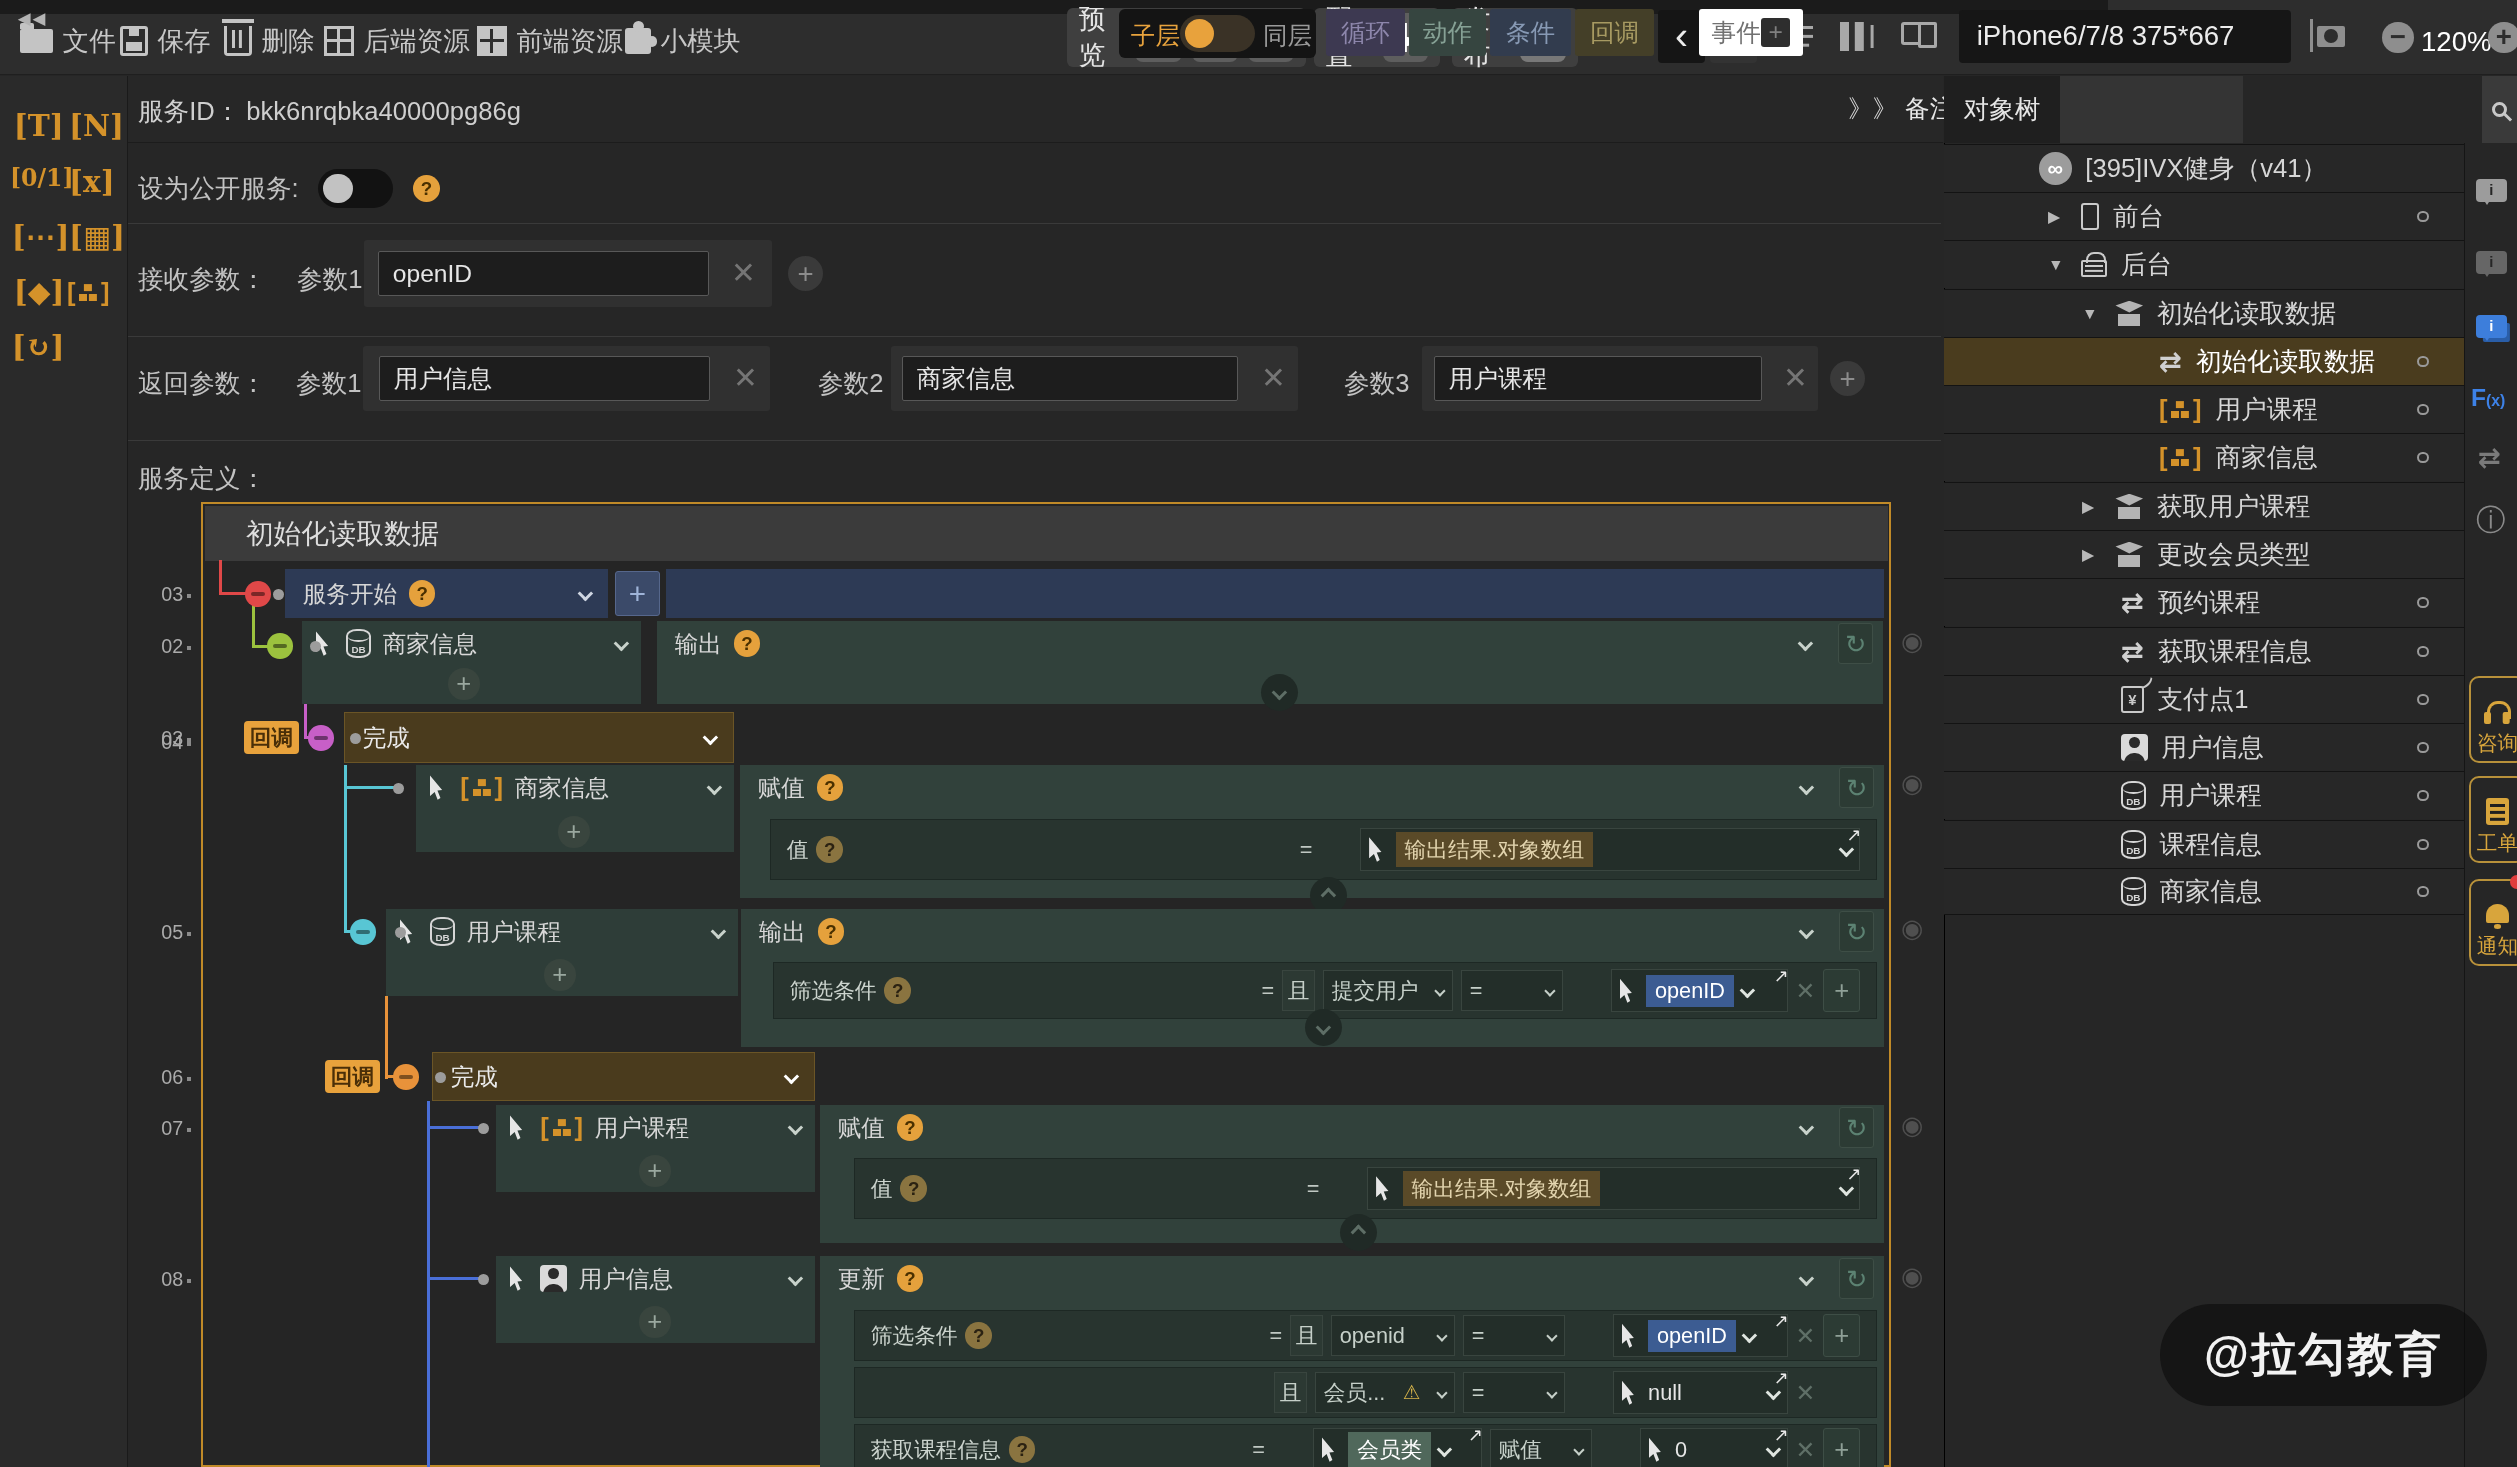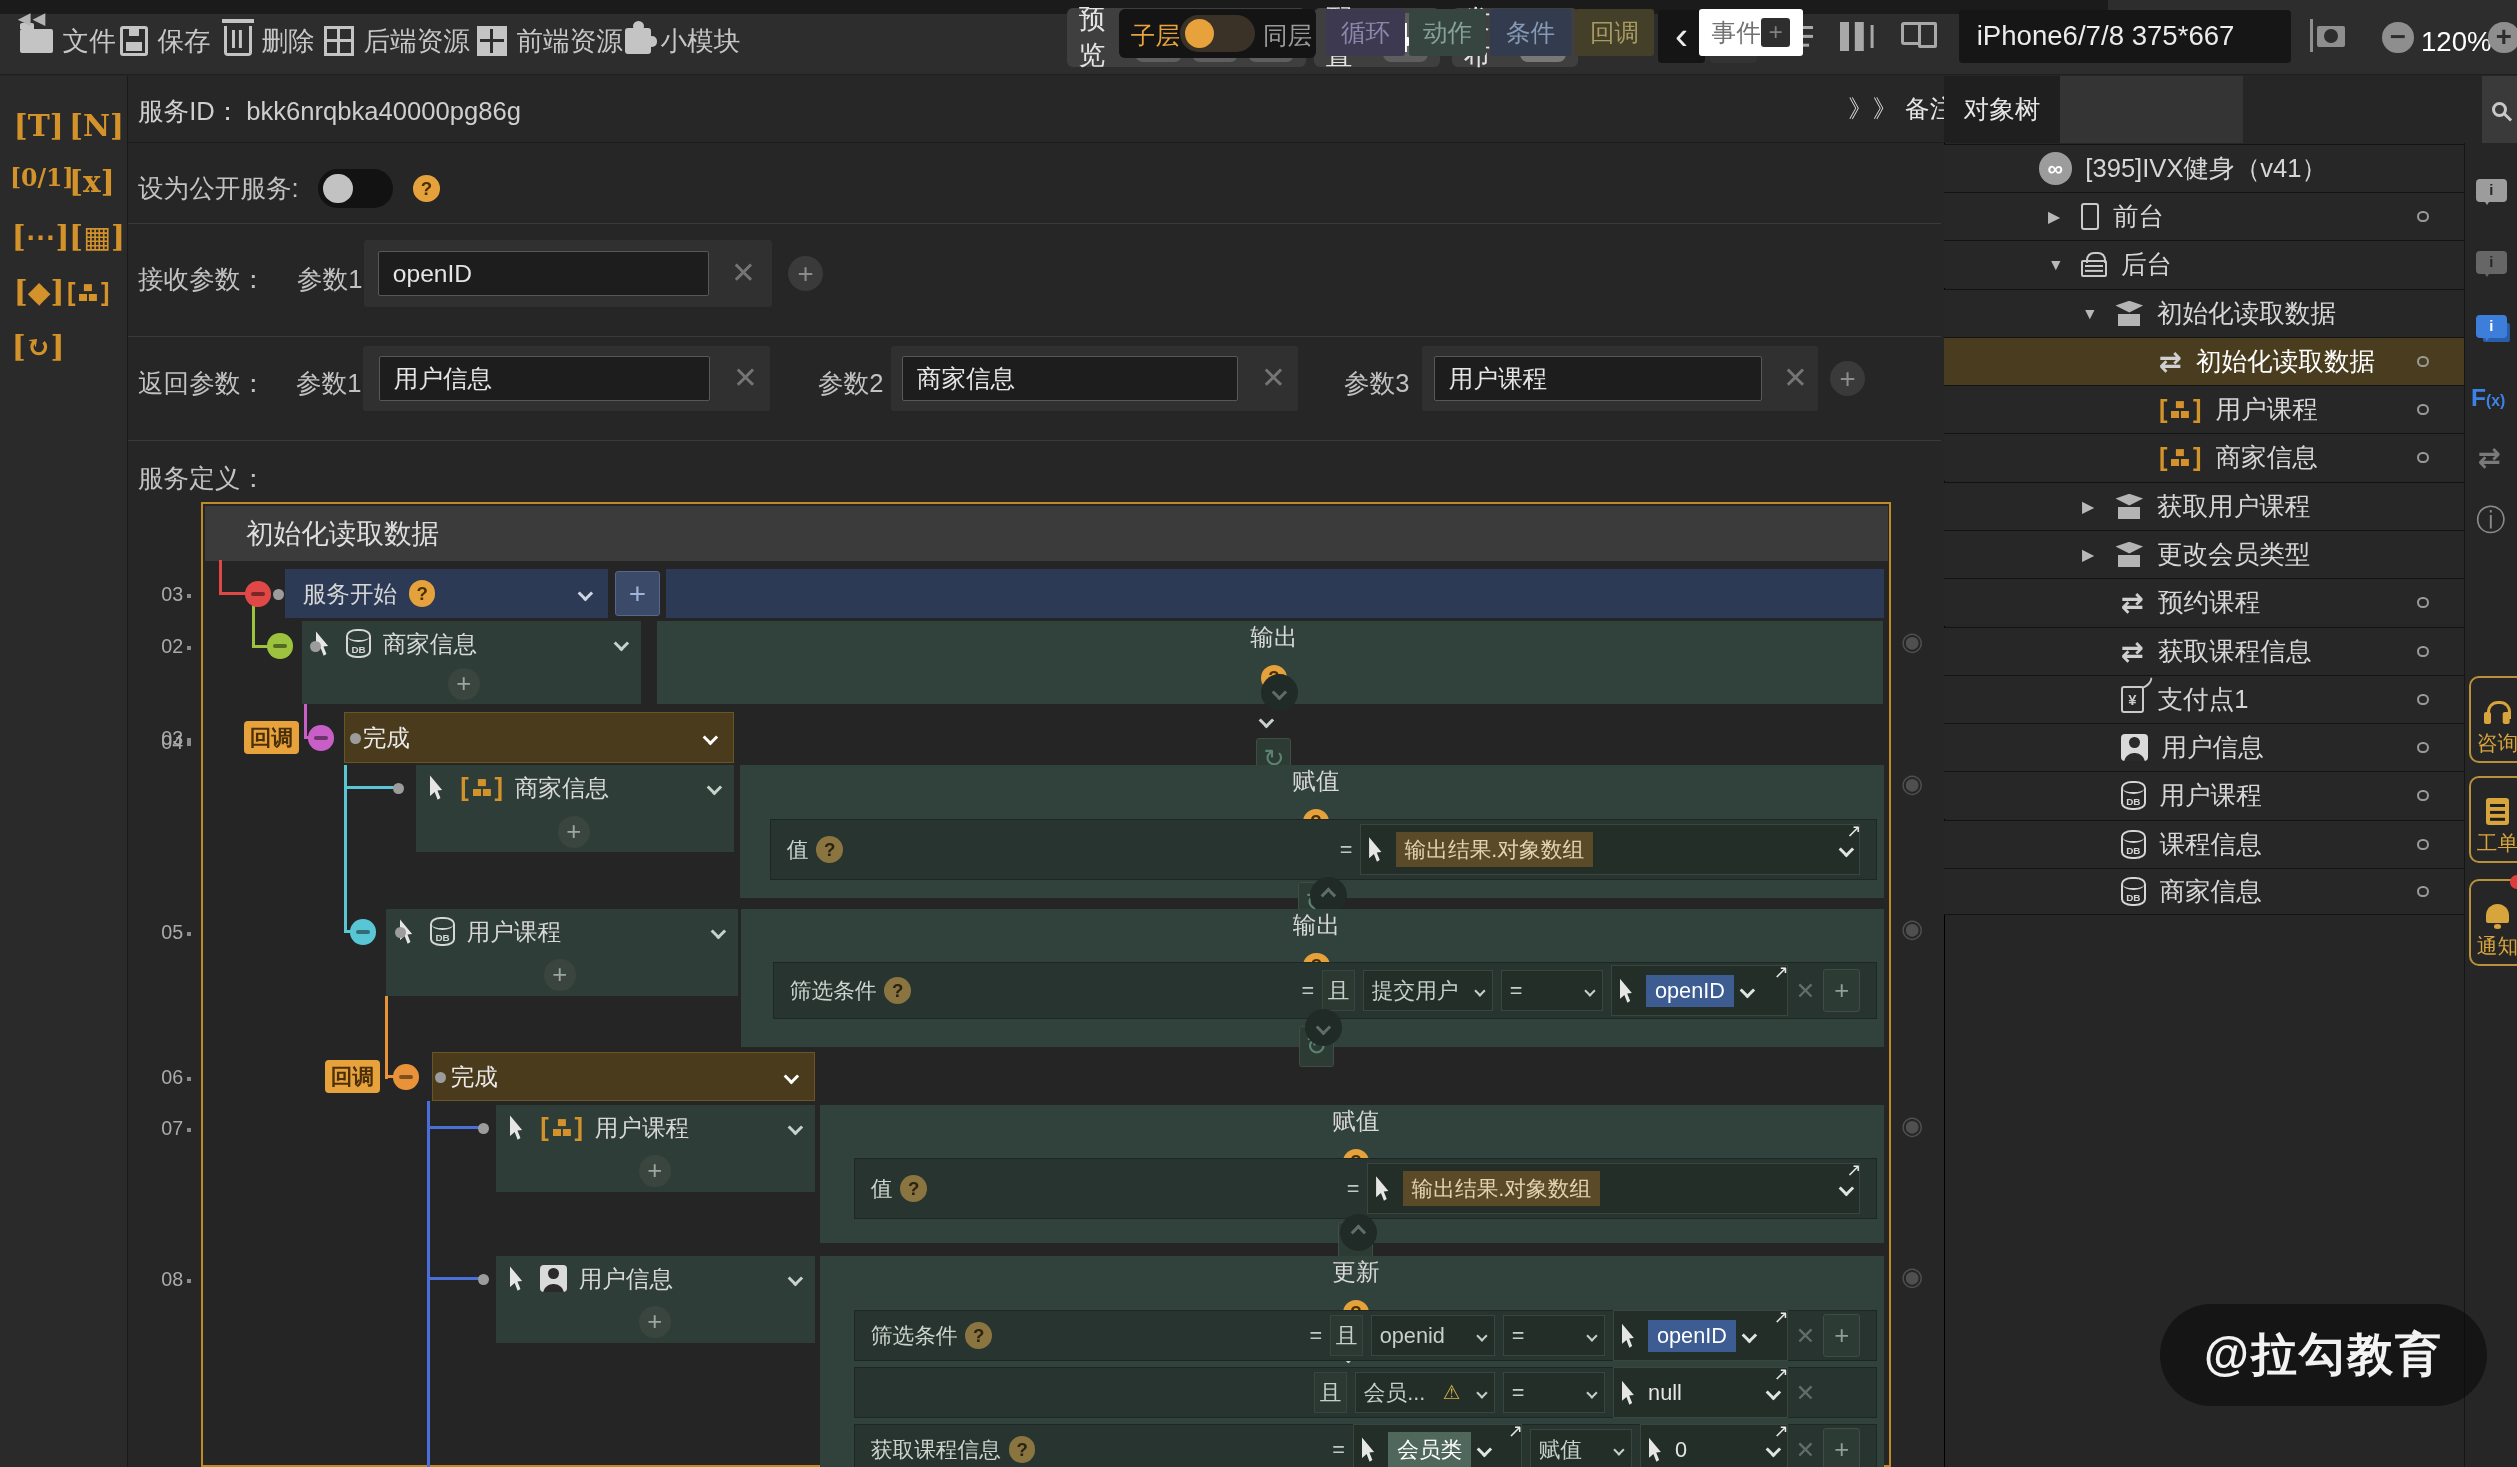--- a/index.html
+++ b/index.html
@@ -95,26 +95,26 @@
   .cubes { display:inline-block; width:7.9px; height:7.9px; background:#d4922a; box-shadow:9.9px 0 0 #d4922a,4.9px -9.9px 0 #d4922a; margin:9.9px 13.8px 0 3.9px; }
   .usr { display:inline-block; width:26.6px; height:26.6px; background:#dadada; border-radius:3.9px; position:relative; overflow:hidden; flex:none; }
   .usr::before { content:""; position:absolute; top:3px; left:7.9px; width:10.8px; height:10.8px; border-radius:50%; background:#2a2a2a; }
   .usr::after { content:""; position:absolute; bottom:-4.9px; left:3px; width:20.7px; height:12.8px; border-radius:9.9px 9.9px 0 0; background:#2a2a2a; }
   .bar1 { position:absolute; background:#2d3a55; color:#d6d6d6; font-size:23.6px; }
   .ptile { position:absolute; background:#3b4a69; border:1px solid #56678c; border-radius:3px; color:#9fb4d8; font-size:29.6px; display:flex; align-items:center; justify-content:center; }
   .lbox { position:absolute; background:#2e3d38; }
   .lrow { display:flex; align-items:center; gap:11.8px; height:45px; padding:0 13.8px; color:#d8d8d8; font-size:23.6px; }
   .plusg { position:absolute; width:31.5px; height:31.5px; border-radius:50%; background:#39453e; color:#9aa89f; font-size:25.6px; display:flex; align-items:center; justify-content:center; }
   .pbox { position:absolute; background:#31413b; }
-  .phead { display:flex; align-items:center; gap:11.8px; height:45px; padding:0 9.9px 0 17.7px; color:#d8d8d8; font-size:23.6px;flex-direction:column; }
+  .phead { display:flex; align-items:center; gap:11.8px; height:45px; padding:0 9.9px 0 17.7px; color:#d8d8d8; font-size:23.6px; }
   .rft { width:35px; height:41px; background:#2c3b34; border:1px solid #3e4e46; border-radius:3px; color:#5c8272; font-size:25.6px; display:flex; align-items:center; justify-content:center; flex:none; }
   .srow { position:absolute; background:#28342f; border:1px solid #1d2824; display:flex; align-items:center; gap:7.9px; padding:0 15.8px; color:#ccd4ce; font-size:21.7px; }
   .dd { background:#232e29; border:1px solid #39453f; color:#c6d0c9; display:flex; align-items:center; justify-content:space-between; padding:0 7.9px; height:41px; font-size:21.7px; flex:none; }
   .andb { background:#2c3933; border:1px solid #39453f; color:#c6d0c9; width:33px; height:41px; display:flex; align-items:center; justify-content:center; font-size:21.7px; flex:none; }
-  .vfield { display:flex; align-items:center; gap:7.9px; background:#232e29; border:1px solid #39453f; height:51px; padding:0 7.9px; flex:none; position:relative; }
+  .vfield { display:flex; align-items:center; gap:7.9px; background:#232e29; border:1px solid #39453f; height:43px; padding:0 7.9px; flex:none; position:relative;margin-left:40px; }
   .tag { background:#5a4a28; color:#e2d4ae; padding:3px 8.9px; font-size:21.7px; white-space:nowrap; }
   .tag.blue { background:#3c5c92; color:#fff; }
   .tag.green { background:#50685b; color:#fff; }
   .expand { color:#e8e8e8; font-size:17.7px; position:absolute; top:-3.9px; right:-2px; }
   .xbtn { color:#5f6f67; font-size:23.6px; font-weight:bold; flex:none; }
   .ptile2 { width:37px; height:43px; background:#2c3b34; border:1px solid #3e4e46; border-radius:3px; color:#8fa097; font-size:25.6px; display:flex; align-items:center; justify-content:center; flex:none; }
   .olivebox { position:absolute; background:#4a3b1d; border:1px solid #6b5526; display:flex; align-items:center; padding:0 17.7px; color:#eaeaea; font-size:23.6px; }
   .cbbadge { position:absolute; background:#e8a23c; color:#4a2f08; font-weight:bold; font-size:21.7px; display:flex; align-items:center; justify-content:center; border-radius:3.9px; z-index:3; }
   .tgt { position:absolute; color:#4f4f4f; font-size:25.6px; }
   .warn { color:#d8b44a; font-size:19.7px; }

